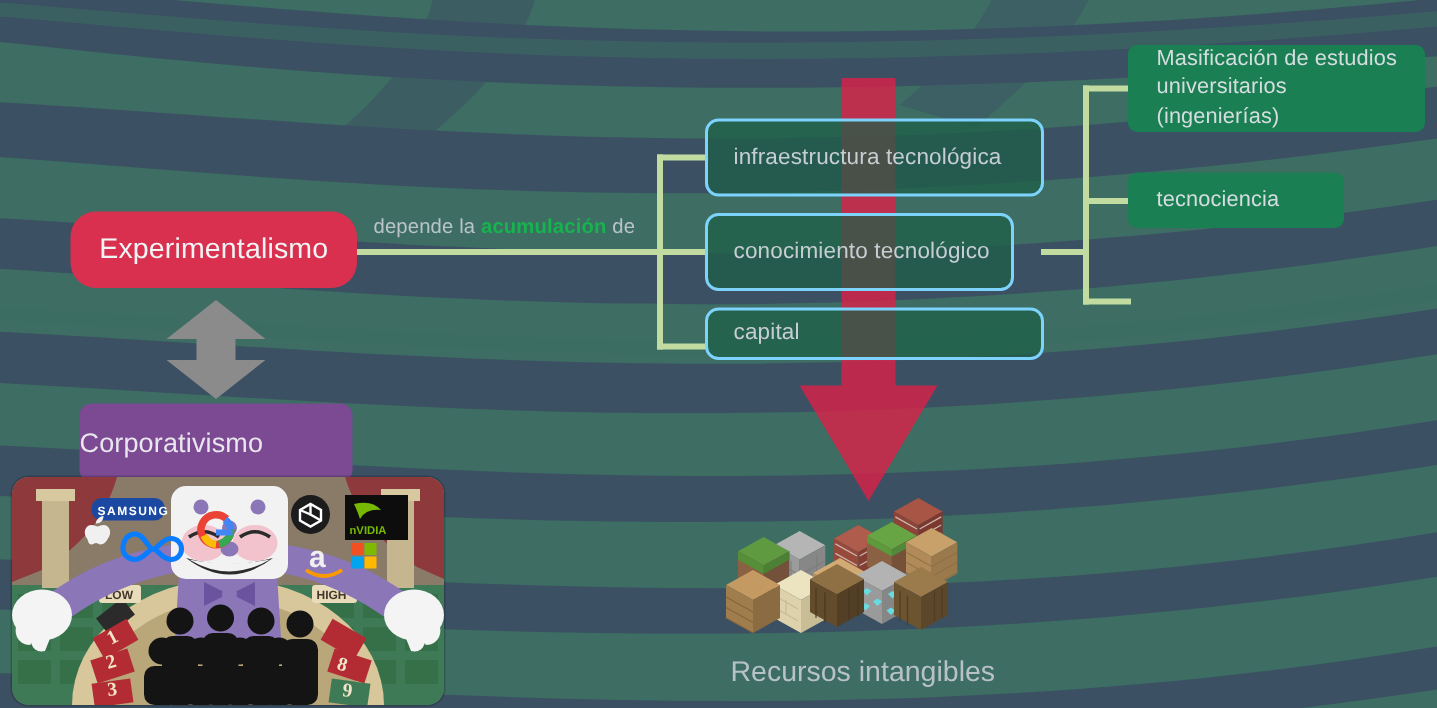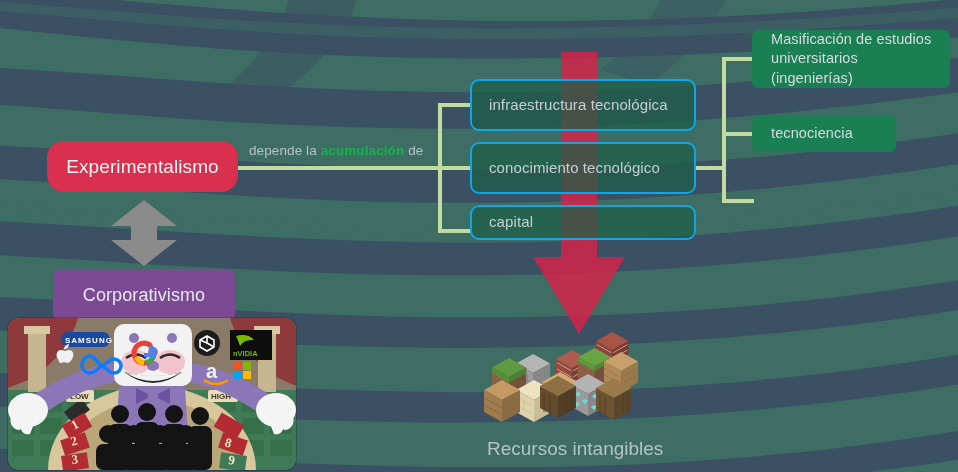--- a/index.html
+++ b/index.html
@@ -35,27 +35,27 @@
   .node-red {
     background: #d9304f;
     border-radius: 5px;
     justify-content: center;
     color: #f2f3f4;
     font-size: 19px;
   }
   .node-purple {
     background: #7b4a93;
     border-radius: 8px;
-    justify-content: center;
+    justify-content: flex-start;
     color: #e9e6ee;
     font-size: 18px;
   }
   .node-outlined {
     background: rgba(28, 96, 70, 0.72);
-    border: 2px solid #0ea5e9;
+    border: 2px solid #7dd3fc;
     border-radius: 9px;
     padding-left: 17px;
     color: #c7ced3;
     font-size: 15px;
   }
   .node-solid {
     background: #1a7f52;
     border-radius: 6px;
     padding: 9px 14px 9px 19px;
     color: #d5dde0;
@@ -166,21 +166,21 @@
     <span>depende la </span><span class="hl">acumulación</span><span> de</span>
   </div>
 
   <svg id="big-arrow" style="left:533px; top:52px; width:92px; height:282px;" viewBox="0 0 92 282">
     <path d="M28,0 L64,0 L64,205 L92,205 L46,282 L0,205 L28,205 Z" fill="#e01f48"></path>
   </svg>
 
   <div class="node node-outlined" style="left:470px; top:79px; width:226px; height:52px;">
     <span>infraestructura tecnológica</span>
   </div>
-  <div class="node node-outlined" style="left:470px; top:142px; width:226px; height:52px;">
+  <div class="node node-outlined" style="left:470px; top:142px; width:206px; height:52px;">
     <span>conocimiento tecnológico</span>
   </div>
   <div class="node node-outlined" style="left:470px; top:205px; width:226px; height:35px;padding-left:17px;">
     <span>capital</span>
   </div>
 
   <div class="node node-solid" style="left:752px; top:30px; width:198px; height:58px; align-items:center;">
     <span style="line-height:1.35;">Masificación de estudios universitarios (ingenierías)</span>
   </div>
   <div class="node node-solid" style="left:752px; top:115px; width:144px; height:37px;">

